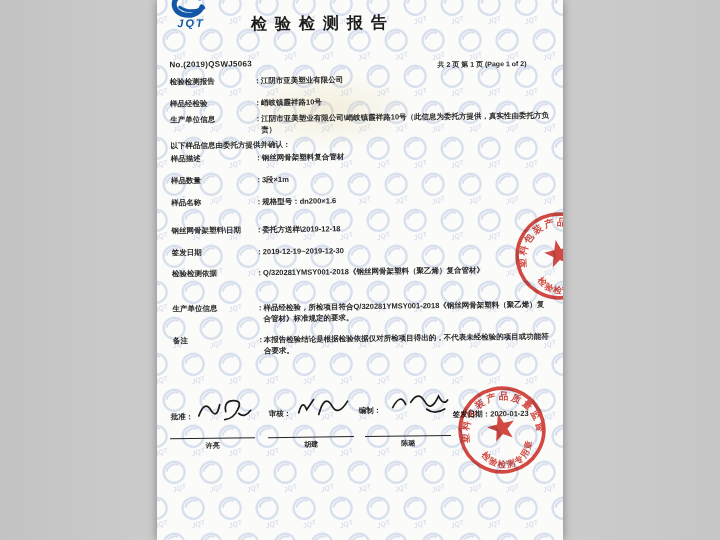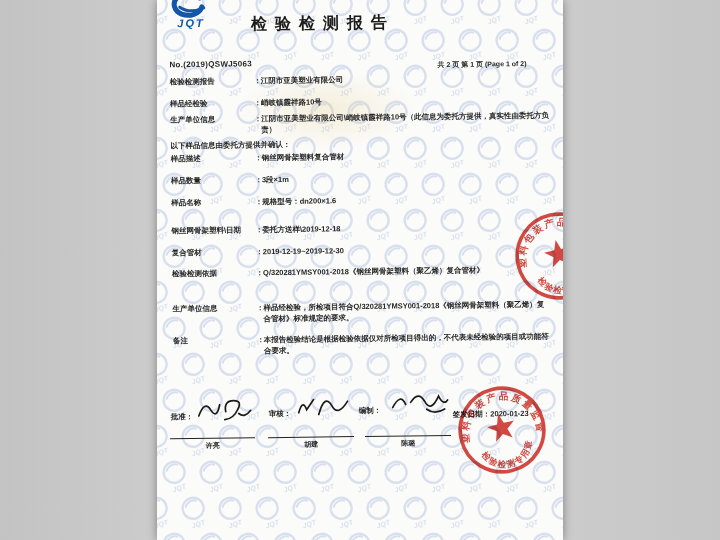--- a/index.html
+++ b/index.html
@@ -1029,21 +1029,21 @@
       <div class="row" style="top:174px">
         <span class="lbl">样品数量</span><span class="colon">：</span><span class="val">3段×1m</span>
       </div>
       <div class="row" style="top:196px">
         <span class="lbl">样品名称</span><span class="colon">：</span><span class="val">规格型号：dn200×1.6</span>
       </div>
       <div class="row" style="top:224px">
         <span class="lbl">钢丝网骨架塑料\日期</span><span class="colon">：</span><span class="val">委托方送样\2019-12-18</span>
       </div>
       <div class="row" style="top:246px">
-        <span class="lbl">复合管材</span><span class="colon">：</span><span class="val">2019-12-19~2019-12-30</span>
+        <span class="lbl">签发日期</span><span class="colon">：</span><span class="val">2019-12-19~2019-12-30</span>
       </div>
       <div class="row" style="top:267px">
         <span class="lbl">检验检测依据</span><span class="colon">：</span><span class="val">Q/320281YMSY001-2018《钢丝网骨架塑料（聚乙烯）复合管材》</span>
       </div>
       <div class="row" style="top:302px">
         <span class="lbl">生产单位信息</span><span class="colon">：</span><span class="val">样品经检验，所检项目符合Q/320281YMSY001-2018《钢丝网骨架塑料（聚乙烯）复合管材》标准规定的要求。</span>
       </div>
       <div class="row" style="top:334px">
         <span class="lbl">备注</span><span class="colon">：</span><span class="val">本报告检验结论是根据检验依据仅对所检项目得出的，不代表未经检验的项目或功能符合要求。</span>
       </div>

